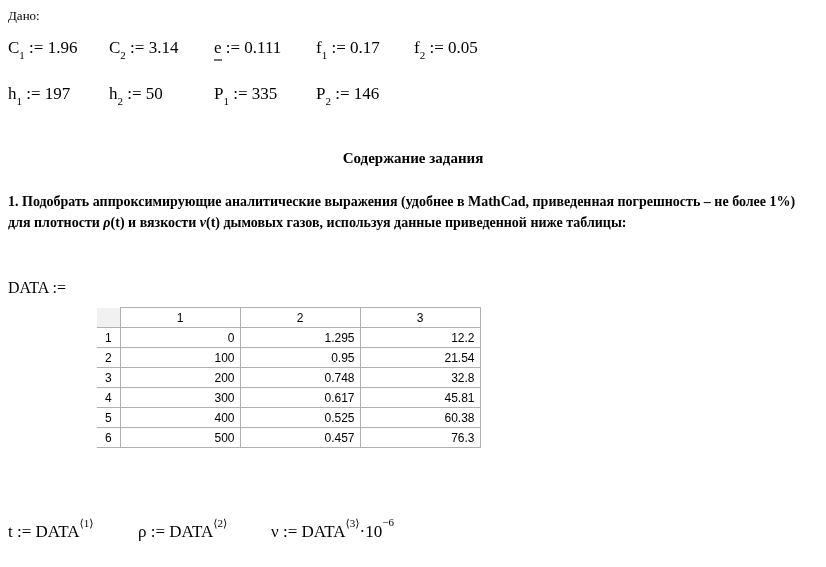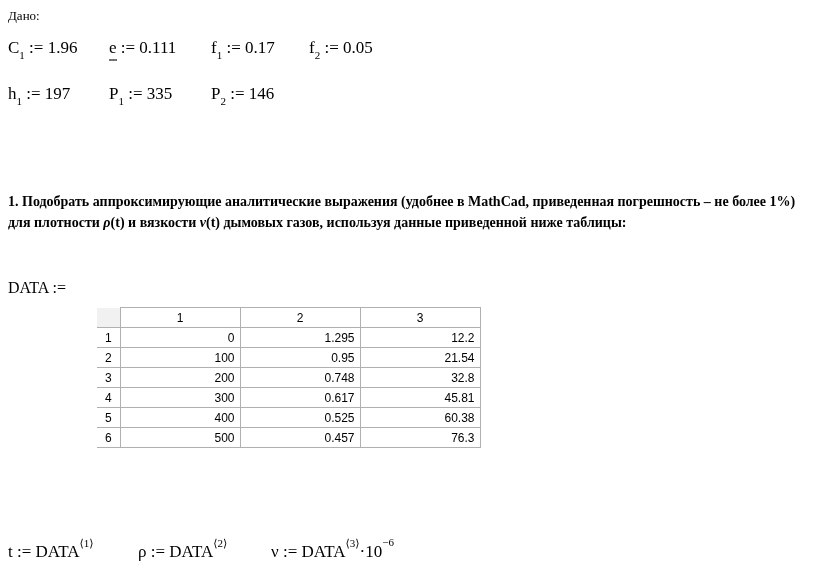--- a/index.html
+++ b/index.html
@@ -141,21 +141,21 @@
   }
   table.data td.val {
     width: 120px;
     text-align: right;
     padding-right: 5px;
   }
 
   .bottom-row {
     position: absolute;
     left: 8px;
-    top: 540px;
+    top: 520px;
     display: flex;
     font-size: 17px;
   }
   .bottom-row .item { white-space: nowrap; }
   .b1 { width: 130px; }
   .b2 { width: 133px; }
   .sup {
     font-size: 11px;
     vertical-align: super;
     position: relative;
@@ -170,31 +170,34 @@
 </style>
 </head>
 <body>
 
 <div class="page">
 
   <div class="line givens-label">Дано:</div>
 
   <div class="row-vars row1">
     <span class="cell-v r1c1"><span class="var">C<span class="sub">1</span></span> <span class="assign">:=</span> <span>1.96</span></span>
+    <span class="cell-v r1c2"><span class="var">C<span class="sub">2</span></span> <span class="assign">:=</span> <span>3.14</span></span>
     <span class="cell-v r1c3"><span class="var squiggle">e</span> <span class="assign">:=</span> <span>0.111</span></span>
     <span class="cell-v r1c4"><span class="var">f<span class="sub">1</span></span> <span class="assign">:=</span> <span>0.17</span></span>
     <span class="cell-v r1c5"><span class="var">f<span class="sub">2</span></span> <span class="assign">:=</span> <span>0.05</span></span>
   </div>
 
   <div class="row-vars row2">
     <span class="cell-v r2c1"><span class="var">h<span class="sub">1</span></span> <span class="assign">:=</span> <span>197</span></span>
+    <span class="cell-v r2c2"><span class="var">h<span class="sub">2</span></span> <span class="assign">:=</span> <span>50</span></span>
     <span class="cell-v r2c3"><span class="var">P<span class="sub">1</span></span> <span class="assign">:=</span> <span>335</span></span>
     <span class="cell-v r2c4"><span class="var">P<span class="sub">2</span></span> <span class="assign">:=</span> <span>146</span></span>
   </div>
 
+  <div class="heading-center">Содержание задания</div>
 
   <div class="para"><span>1. Подобрать аппроксимирующие аналитические выражения (удобнее в MathCad, приведенная погрешность – не более 1%) для плотности </span><span class="ital">ρ</span><span>(t) и вязкости </span><span class="ital">ν</span><span>(t) дымовых газов, используя данные приведенной ниже таблицы:</span></div>
 
   <div class="data-label">DATA :=</div>
 
   <table class="data">
     <tbody>
         <tr>
       <th class="corner"></th>
       <th class="colhead">1</th>

